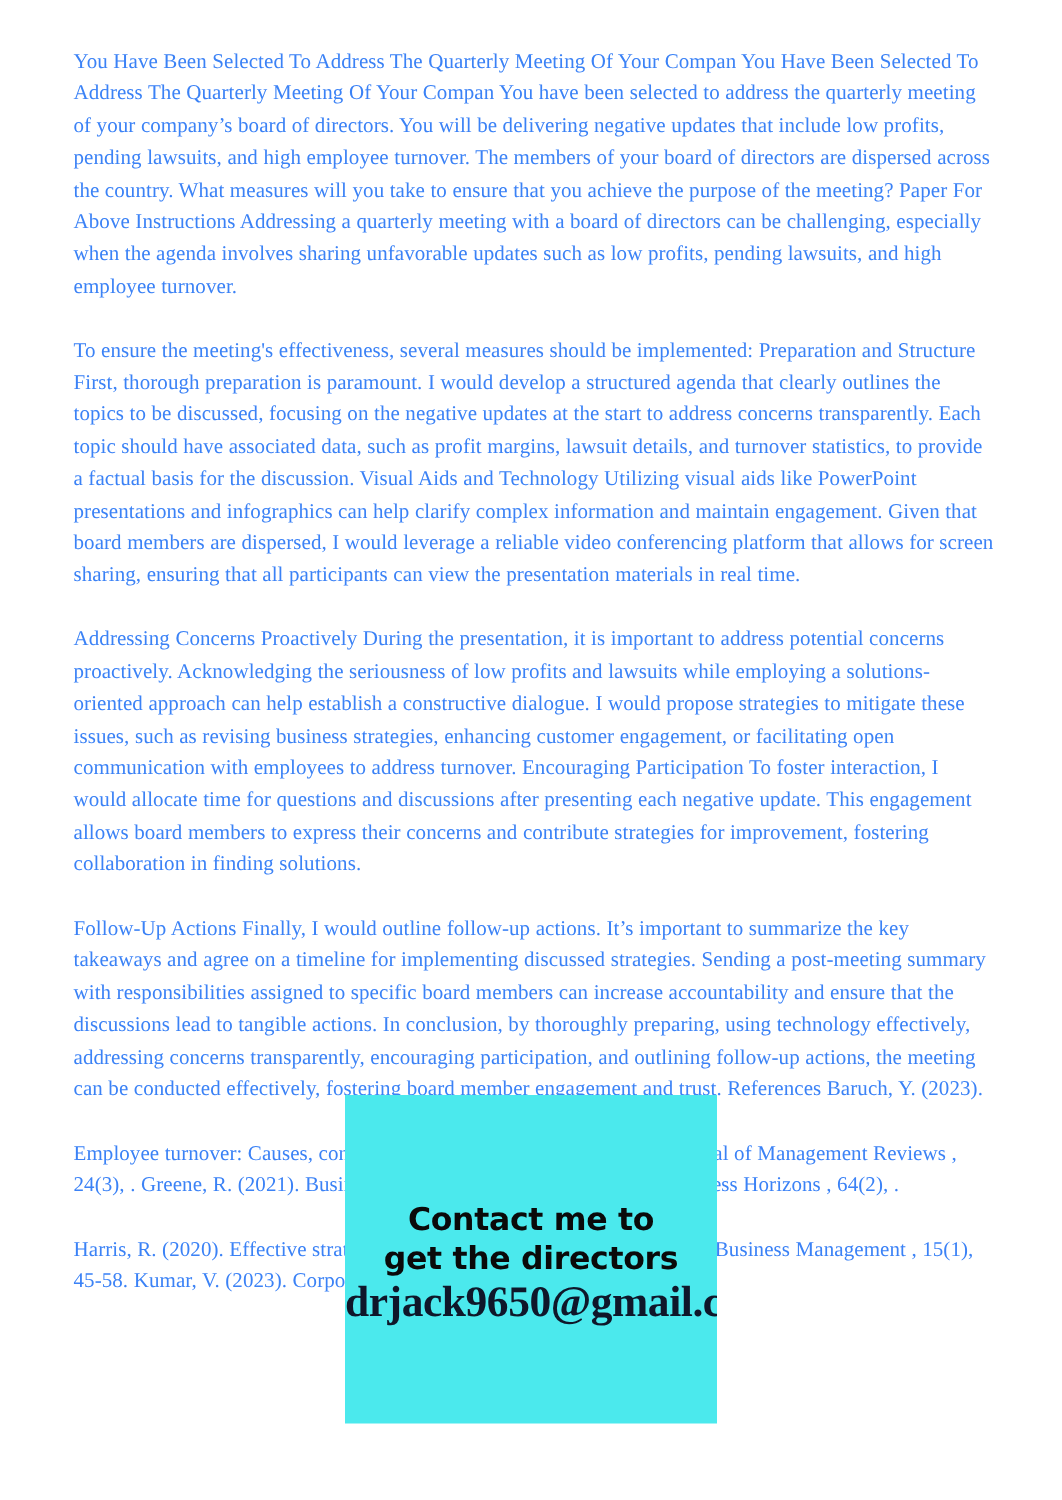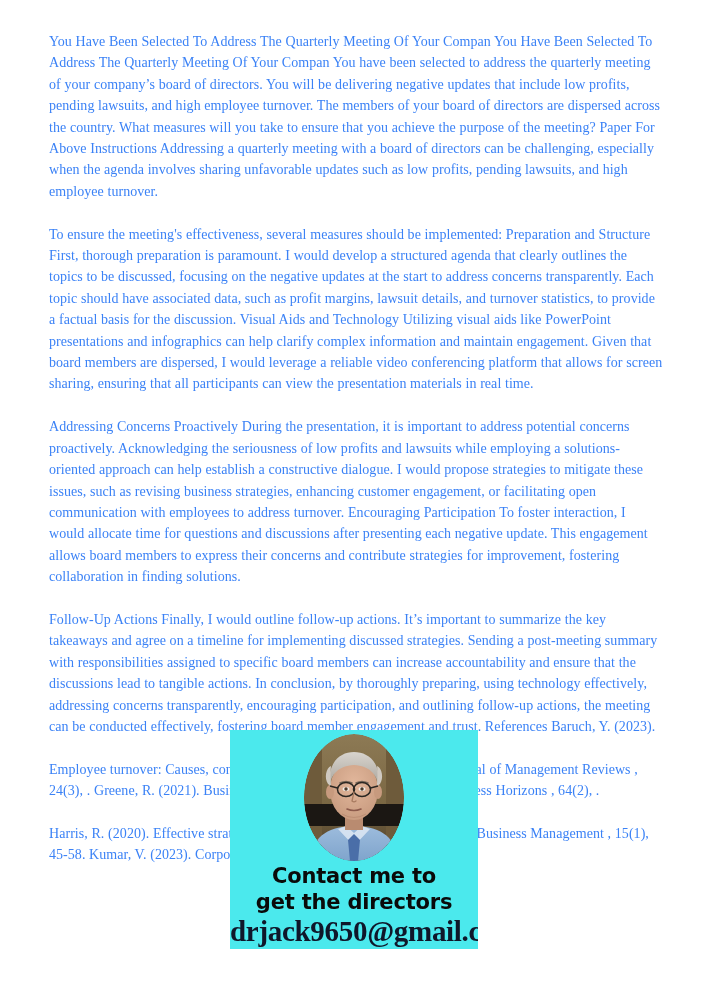--- a/index.html
+++ b/index.html
@@ -44,21 +44,21 @@
 
   
   #contact-overlay {
     position: absolute;
     left: 230px;
     top: 730px;
     width: 248px;
     height: 219px;
     background: #4BE9ED;
     display: flex;
-    flex-direction: column;
+    flex-direction: row;
     align-items: center;
     overflow: hidden;
     z-index: 5;
   }
 
   #portrait-wrap {
     width: 100px;
     height: 127px;
     margin-top: 4px;
     position: relative;

